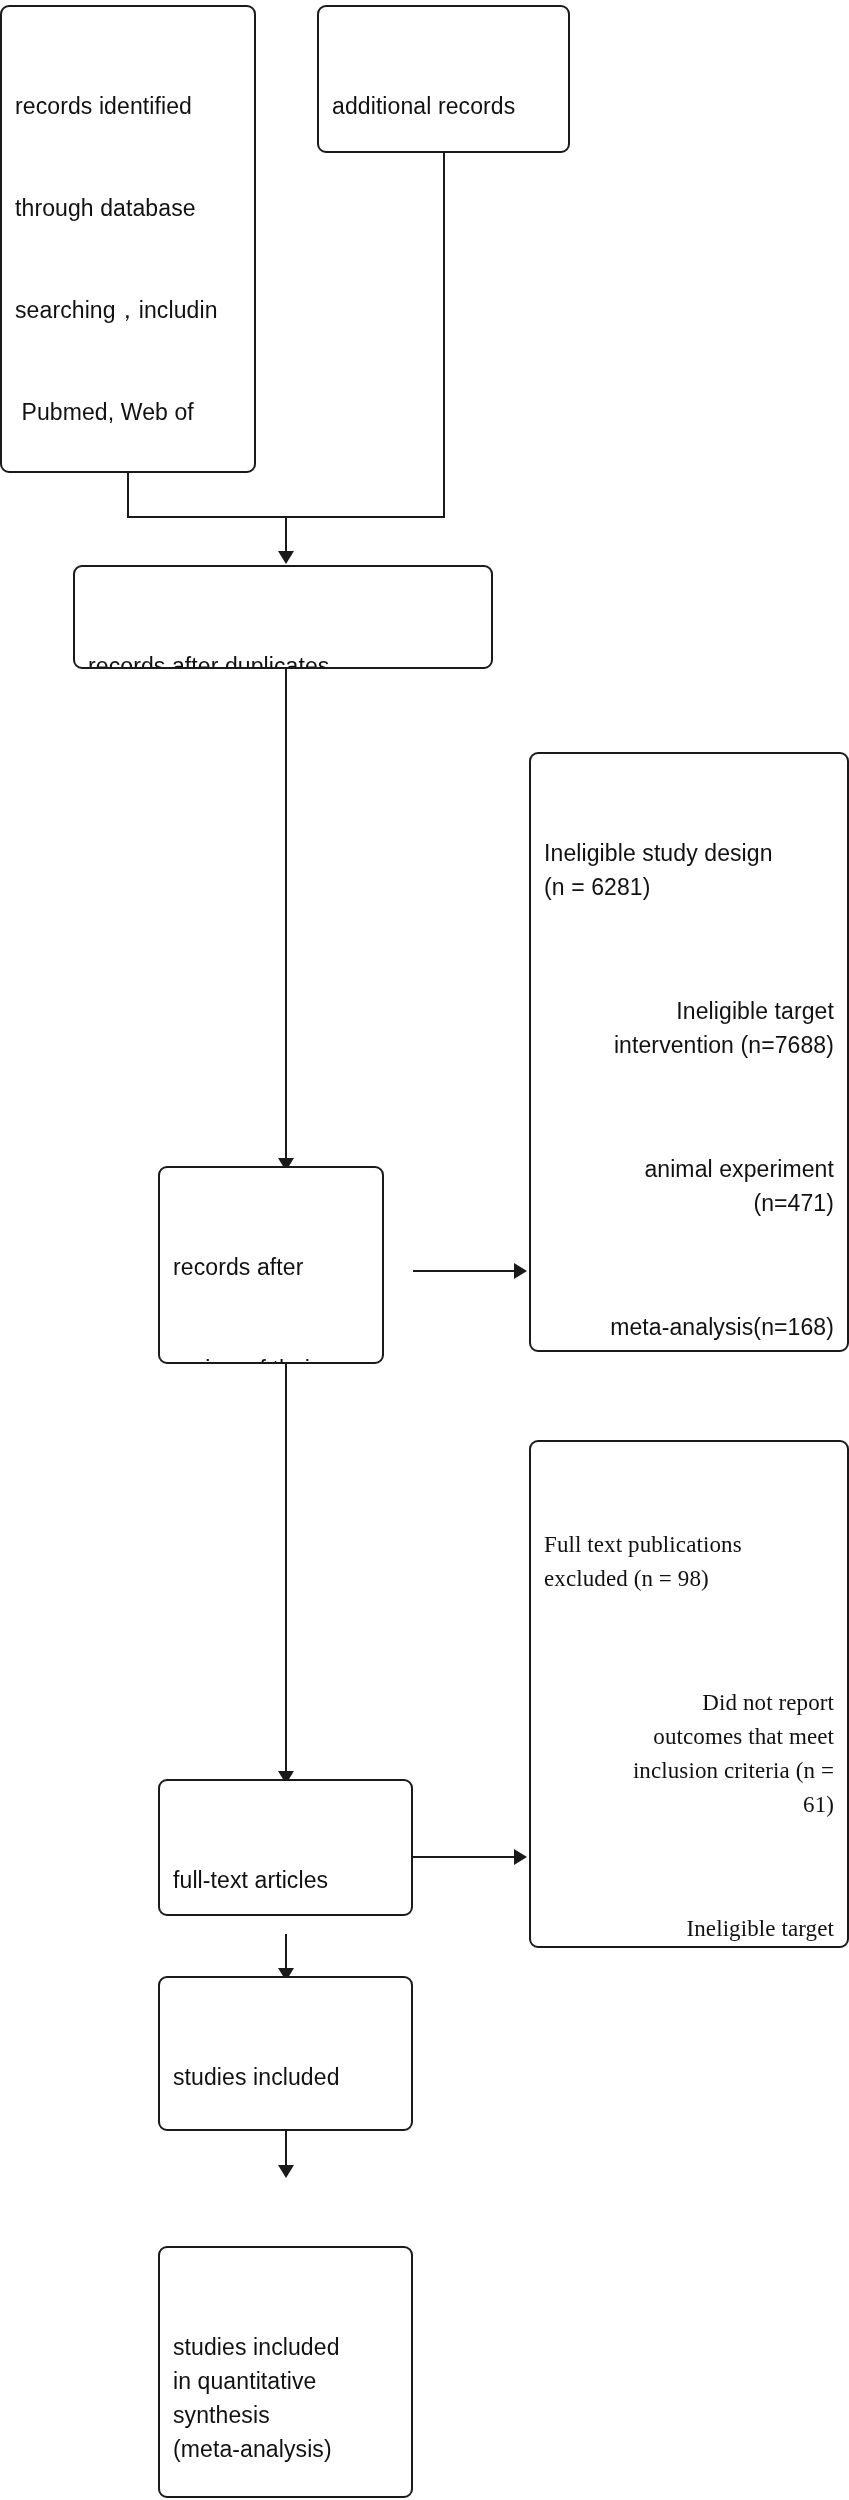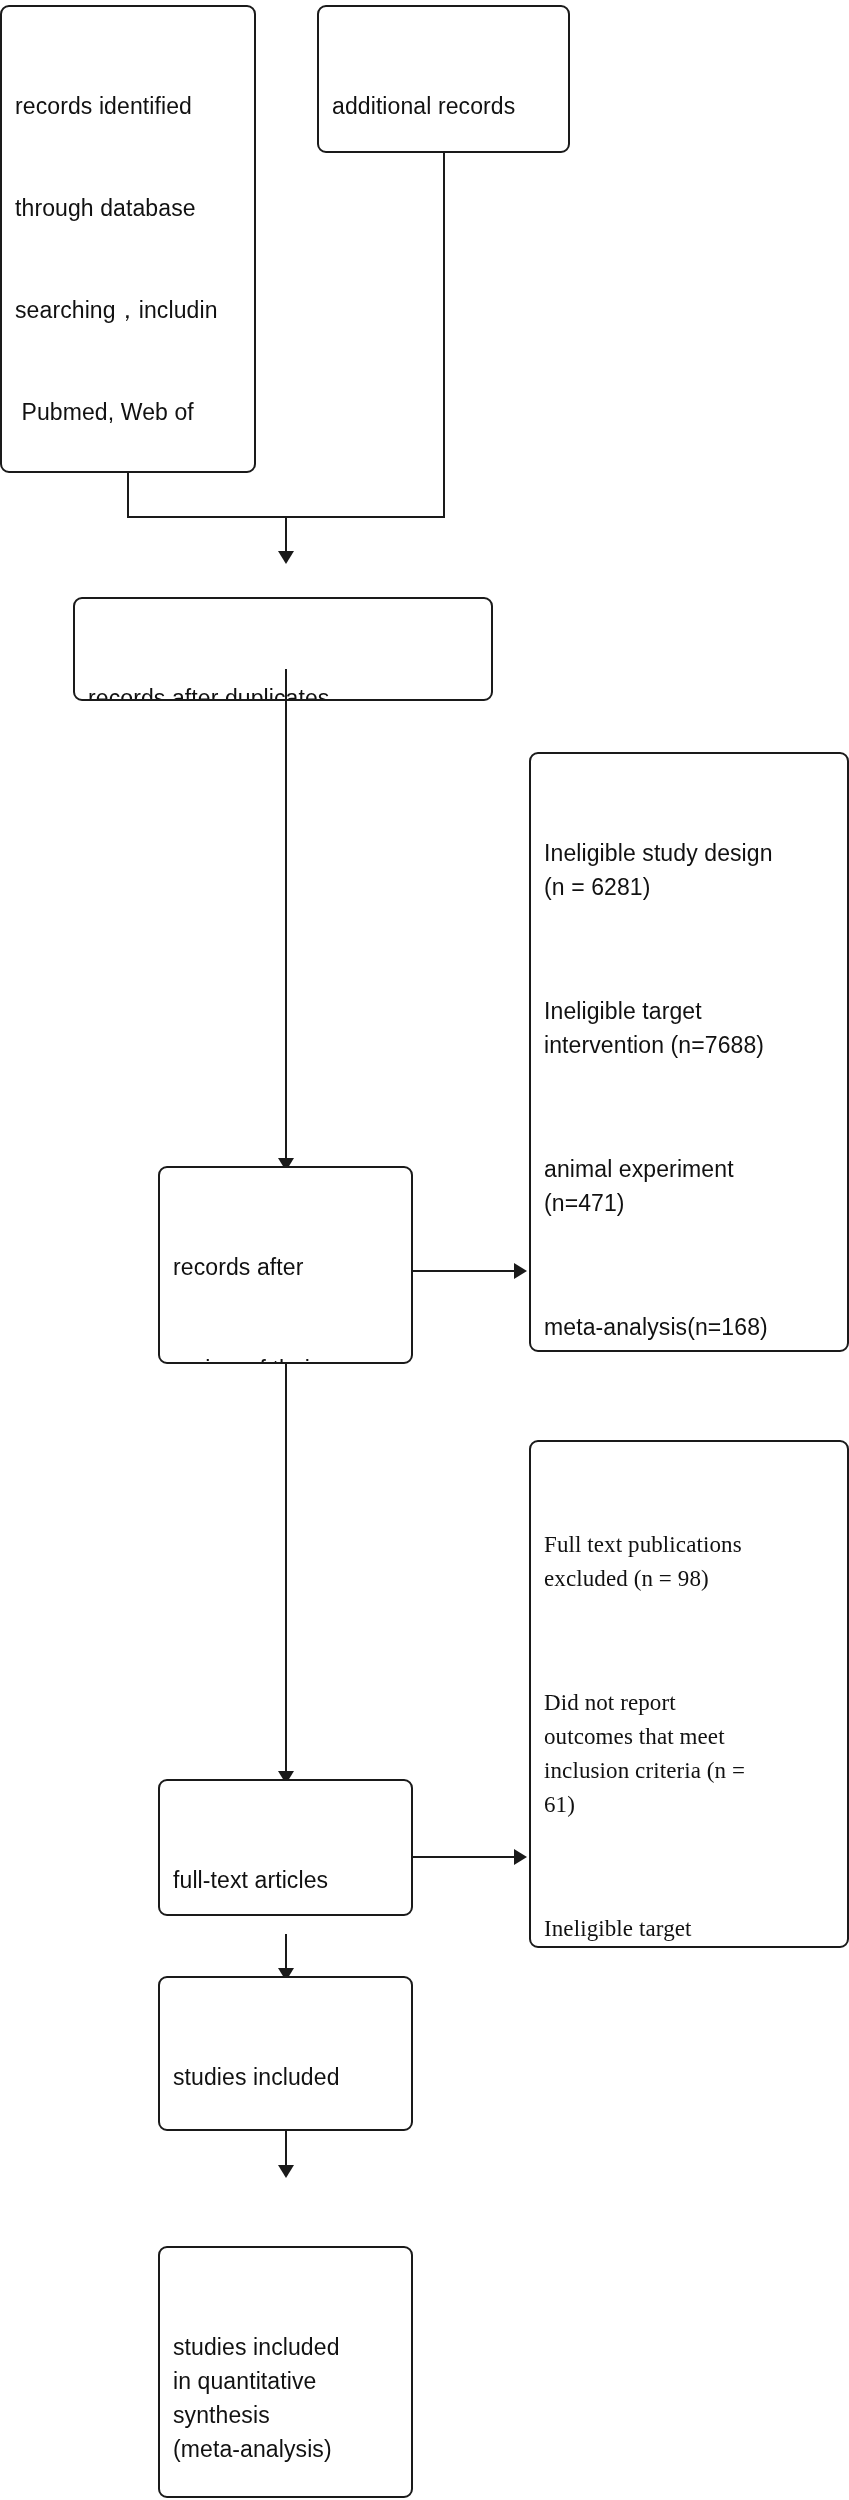--- a/index.html
+++ b/index.html
@@ -35,20 +35,21 @@
     word-break: normal;
   }
   .node p {
     margin: 0;
   }
   .node p + p {
     margin-top: 0.0em;
   }
   .para-gap p + p {
     margin-top: 0.95em;
+    text-align: right;
   }
   
   .ln {
     position: absolute;
     background: #1a1a1a;
   }
   .ln.v { width: 2px; }
   .ln.h { height: 2px; }
   .arrow-down {
     position: absolute;
@@ -89,40 +90,40 @@
     
     
   </div>
 
   <div class="ln v" style="left:127px; top:473px;  height:45px;"></div>
   <div class="ln v" style="left:443px; top:153px;  height:365px;"></div>
   <div class="ln h" style="left:127px; top:516px;  width:318px;"></div>
   <div class="ln v" style="left:285px; top:516px;  height:38px;"></div>
   <div class="arrow-down" style="left:278px; top:551px;"></div>
 
-  <div class="node" style="left:73px; top:565px; width:420px; height:104px;margin-top:32px;">
+  <div class="node" style="left:73px; top:565px; width:420px; height:104px;">
     <p>records after duplicates</p>
     
   </div>
 
   <div class="ln v" style="left:285px; top:669px; height:497px;"></div>
   <div class="arrow-down" style="left:278px; top:1158px;"></div>
 
   <div class="node para-gap" style="left:529px; top:752px; width:320px; height:600px; ">
     <p>Ineligible study design
 (n = 6281)</p>
     <p>Ineligible target
 intervention (n=7688)</p>
     <p>animal experiment
 (n=471)</p>
     <p>meta-analysis(n=168)</p>
     
   </div>
 
-  <div class="node" style="left:158px; top:1166px; width:255px; height:198px;">
+  <div class="node" style="left:158px; top:1166px; width:226px; height:198px;">
     <p>records after</p>
     <p>review of their</p>
     
     
   </div>
 
   <div class="ln h" style="left:413px; top:1270px; width:104px;"></div>
   <div class="arrow-right" style="left:514px; top:1263px;"></div>
 
   <div class="ln v" style="left:285px; top:1364px; height:415px;"></div>

